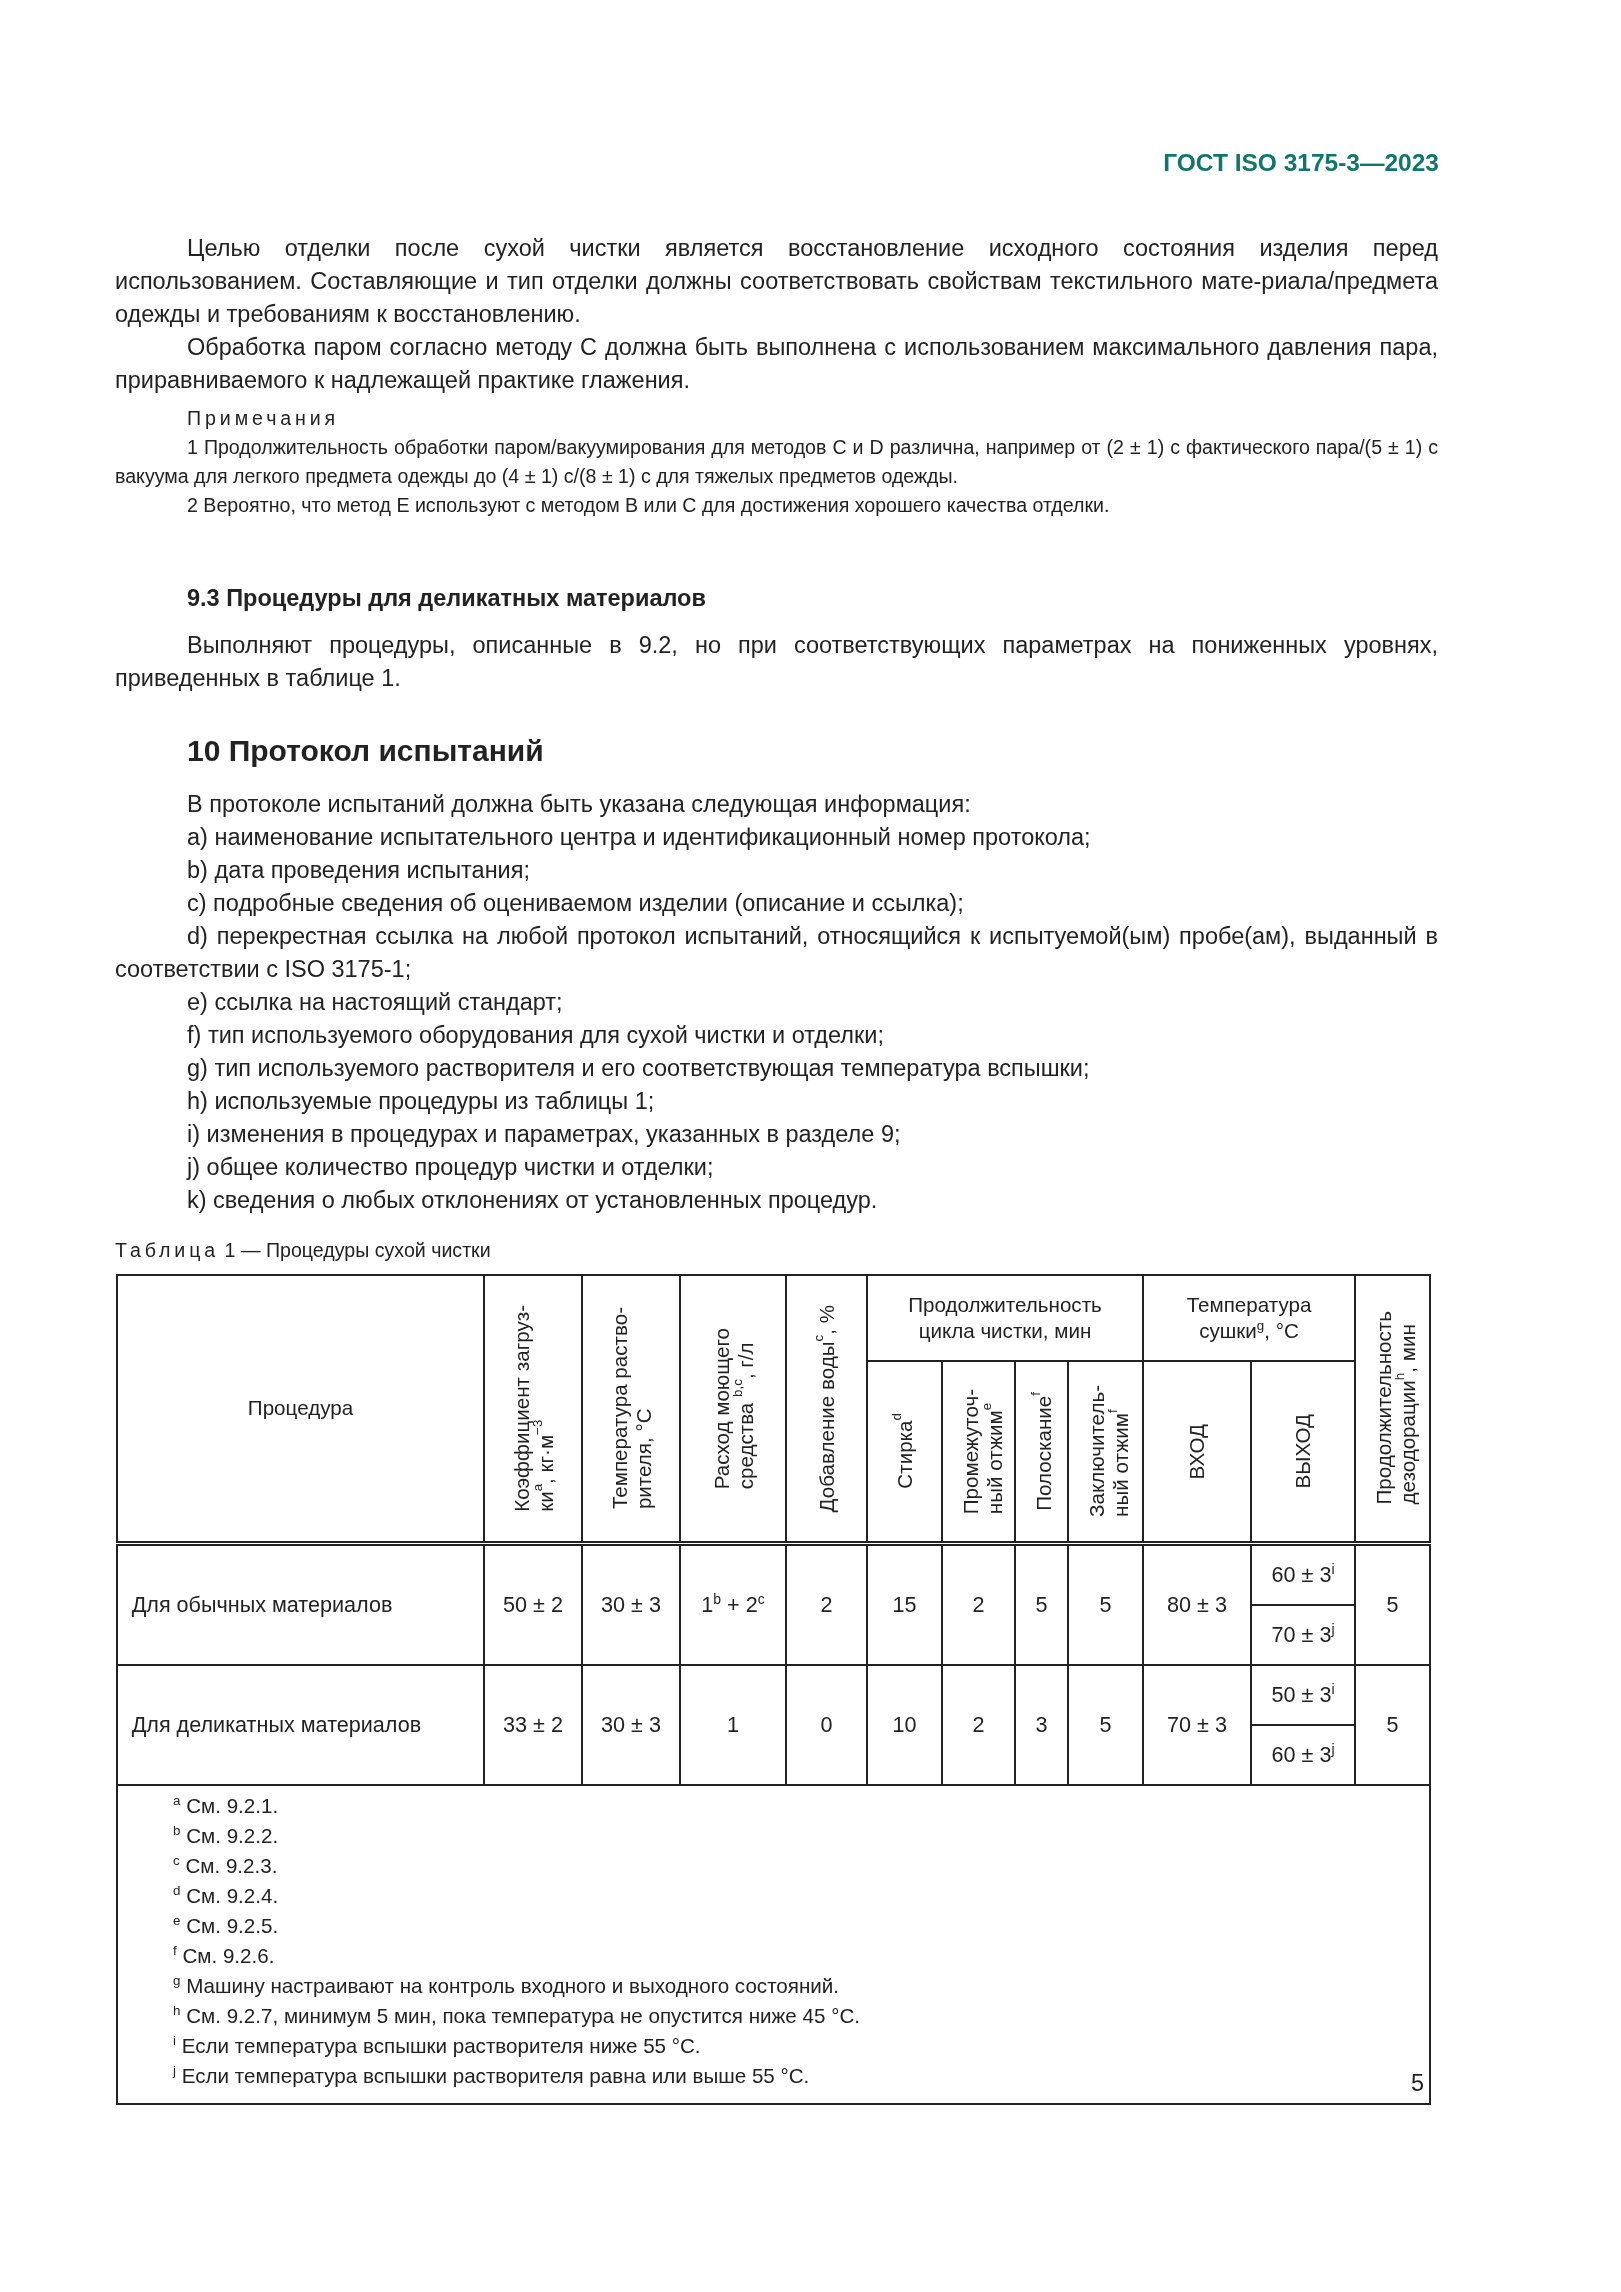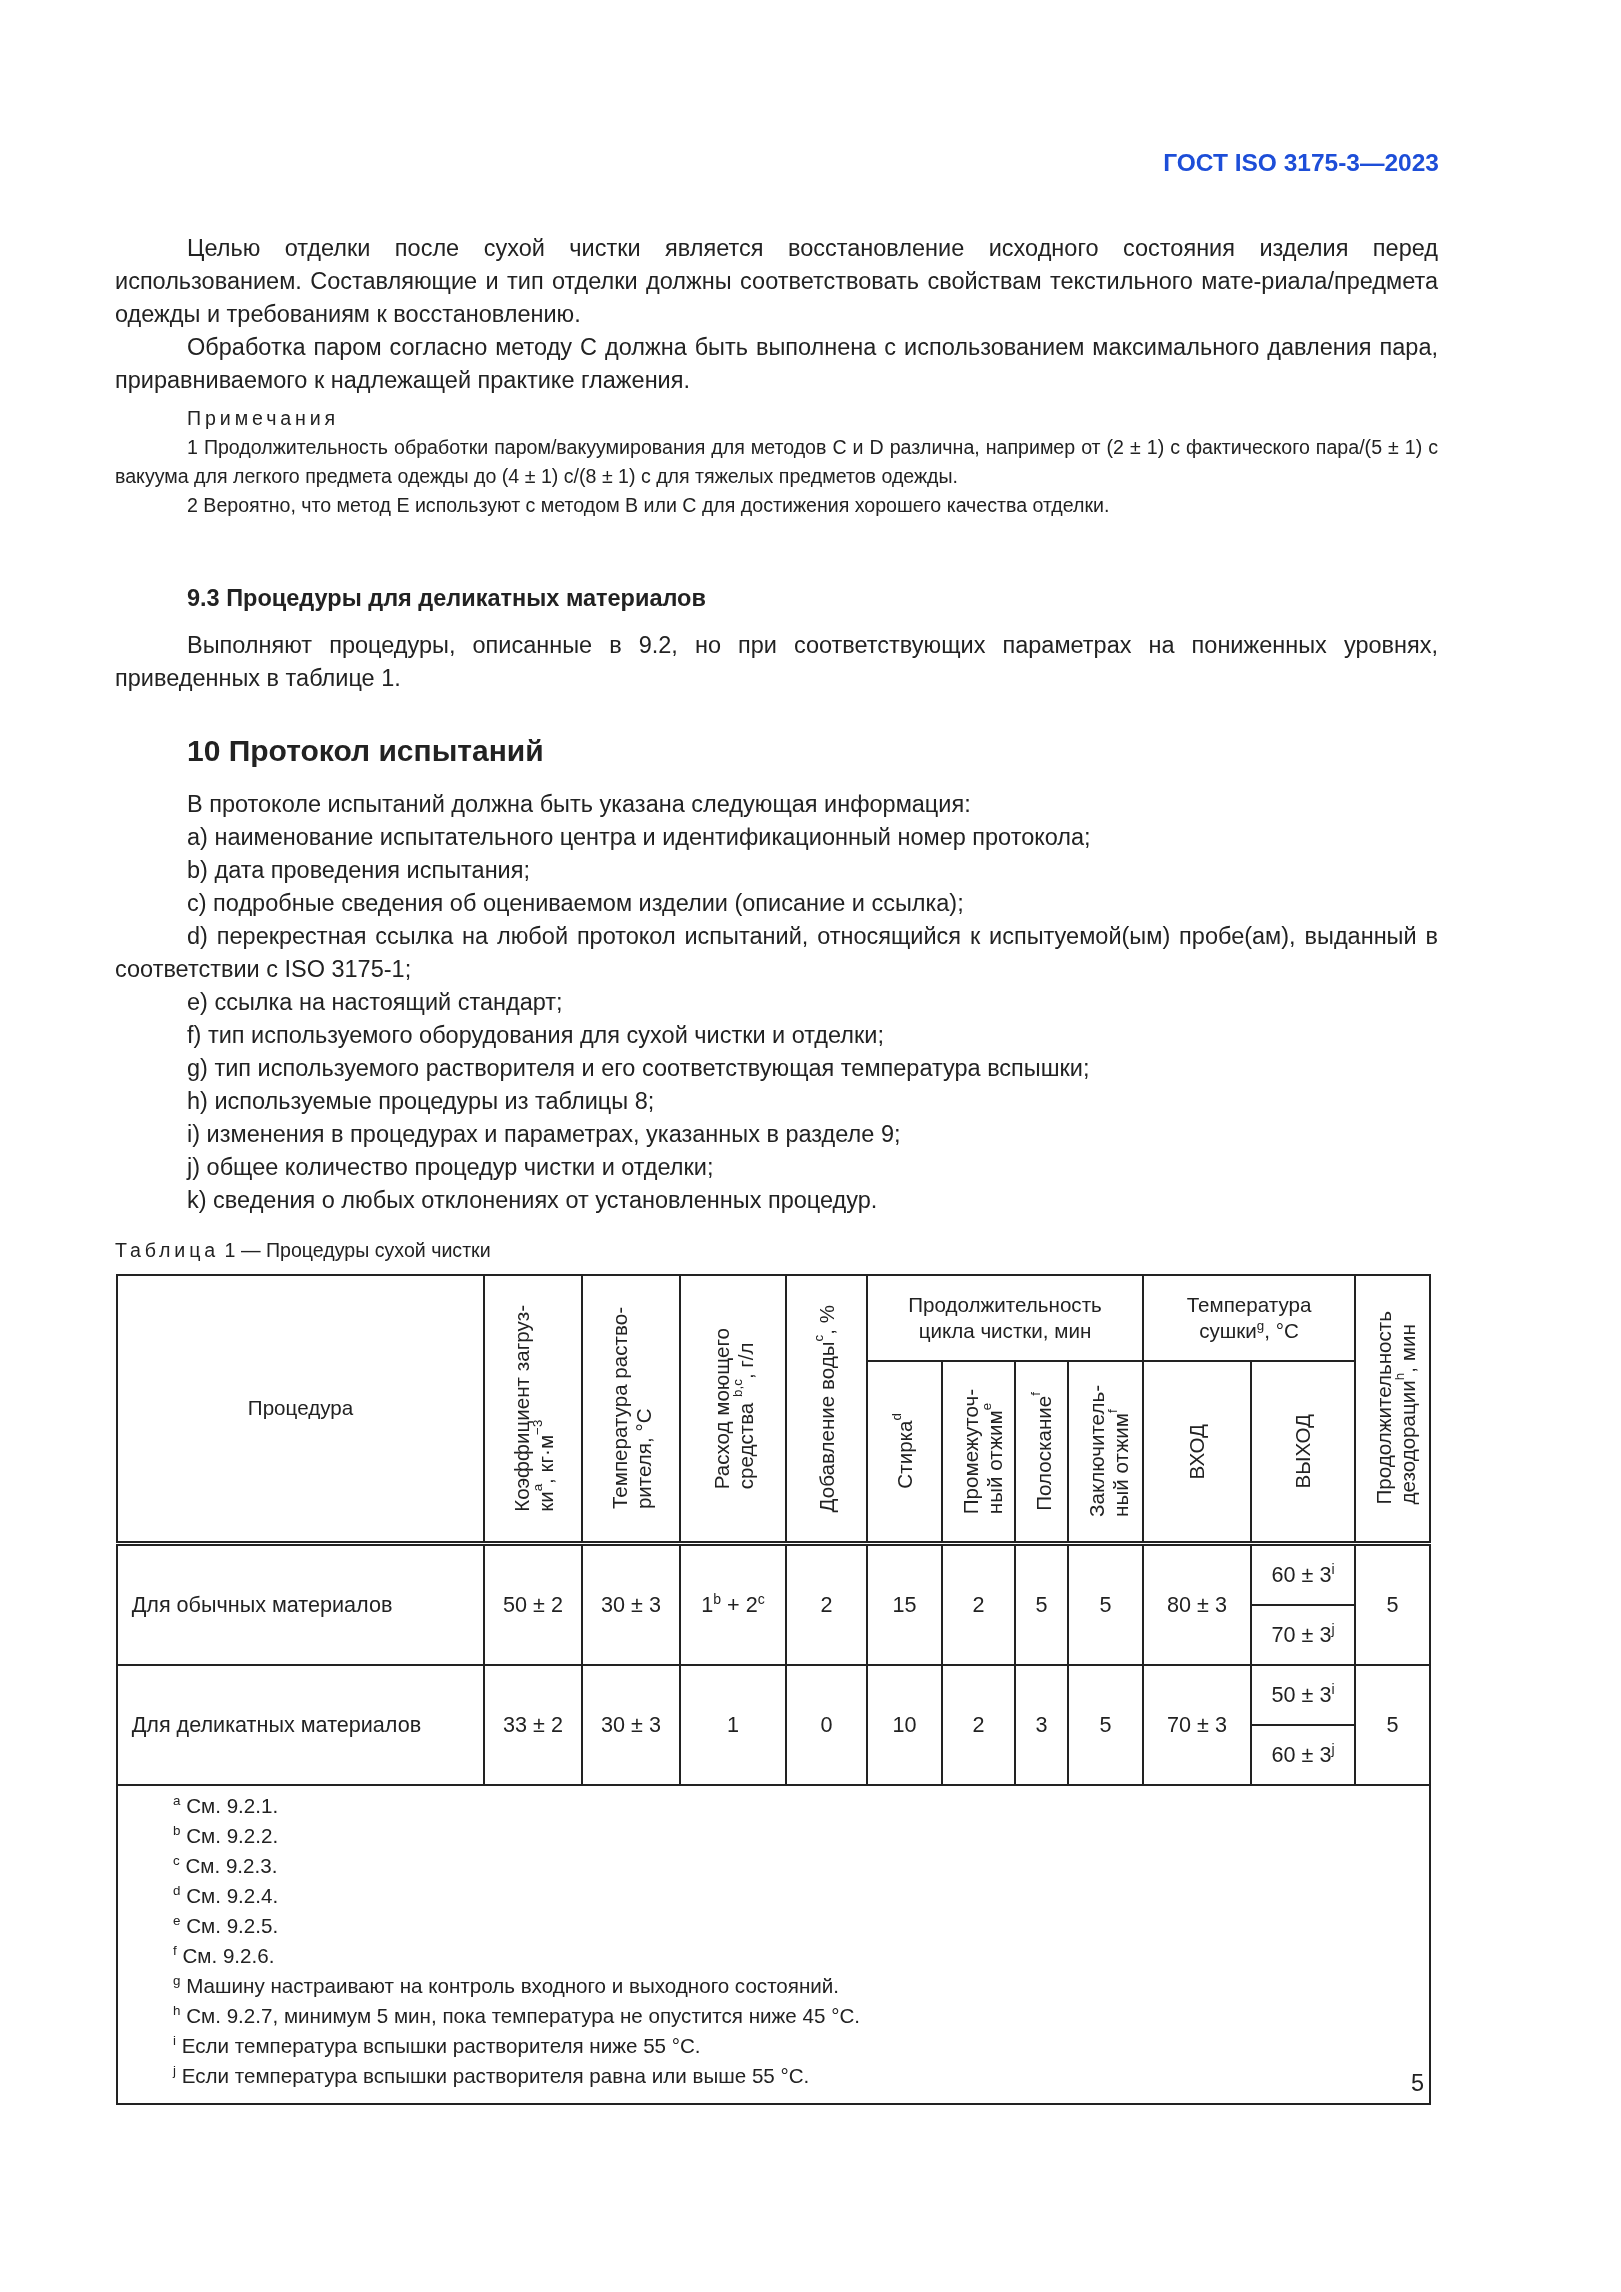--- a/index.html
+++ b/index.html
@@ -1,18 +1,18 @@
 <!DOCTYPE html>
 <html><head>
 <meta charset="utf-8">
 <style>
   html, body { margin: 0; padding: 0; background: #ffffff; }
   body { width: 1621px; height: 2293px; position: relative; overflow: hidden;
          font-family: "Liberation Sans", sans-serif; color: #222222; }
-  .page-header { position: absolute; top: 149px; right: 182px; font-weight: bold; font-size: 24.5px; color: #1d4ed8; }
+  .page-header { position: absolute; top: 149px; right: 182px; font-weight: bold; font-size: 24.5px; color: #0f766e; }
   .body-text { position: absolute; left: 115px; width: 1323px; }
   .p { font-size: 23.5px; line-height: 33px; text-align: justify; text-indent: 72px; margin: 0; }
   .note-title { font-size: 19.6px; letter-spacing: 3.9px; margin: 0 0 0 72px; line-height: 29px; }
   .note { font-size: 19.6px; line-height: 29px; text-indent: 72px; margin: 0; text-align: justify; }
   .h3 { font-size: 23.5px; font-weight: bold; margin: 0 0 0 72px; line-height: 33px; }
   .h2 { font-size: 30px; font-weight: bold; margin: 0 0 0 72px; line-height: 39px; }
   .li { font-size: 23.5px; line-height: 33px; margin: 0; text-indent: 72px; text-align: justify; }
   .caption { position: absolute; left: 115px; top: 1239px; font-size: 19.6px; }
   .caption .spaced { letter-spacing: 3.9px; }
 
@@ -52,21 +52,21 @@
 <div class="body-text" style="top:731px;">
   <p class="h2">10 Протокол испытаний</p>
   <p class="li" style="margin-top:17.6px;">В протоколе испытаний должна быть указана следующая информация:</p>
   <p class="li">a) наименование испытательного центра и идентификационный номер протокола;</p>
   <p class="li">b) дата проведения испытания;</p>
   <p class="li">c) подробные сведения об оцениваемом изделии (описание и ссылка);</p>
   <p class="li">d) перекрестная ссылка на любой протокол испытаний, относящийся к испытуемой(ым) пробе(ам), выданный в соответствии с ISO 3175-1;</p>
   <p class="li">e) ссылка на настоящий стандарт;</p>
   <p class="li">f) тип используемого оборудования для сухой чистки и отделки;</p>
   <p class="li">g) тип используемого растворителя и его соответствующая температура вспышки;</p>
-  <p class="li">h) используемые процедуры из таблицы 8;</p>
+  <p class="li">h) используемые процедуры из таблицы 1;</p>
   <p class="li">i) изменения в процедурах и параметрах, указанных в разделе 9;</p>
   <p class="li">j) общее количество процедур чистки и отделки;</p>
   <p class="li">k) сведения о любых отклонениях от установленных процедур.</p>
 </div>
 
 <div class="caption">
   <span class="spaced">Таблица</span><span> 1 — Процедуры сухой чистки</span>
 </div>
 
 <table class="main">

